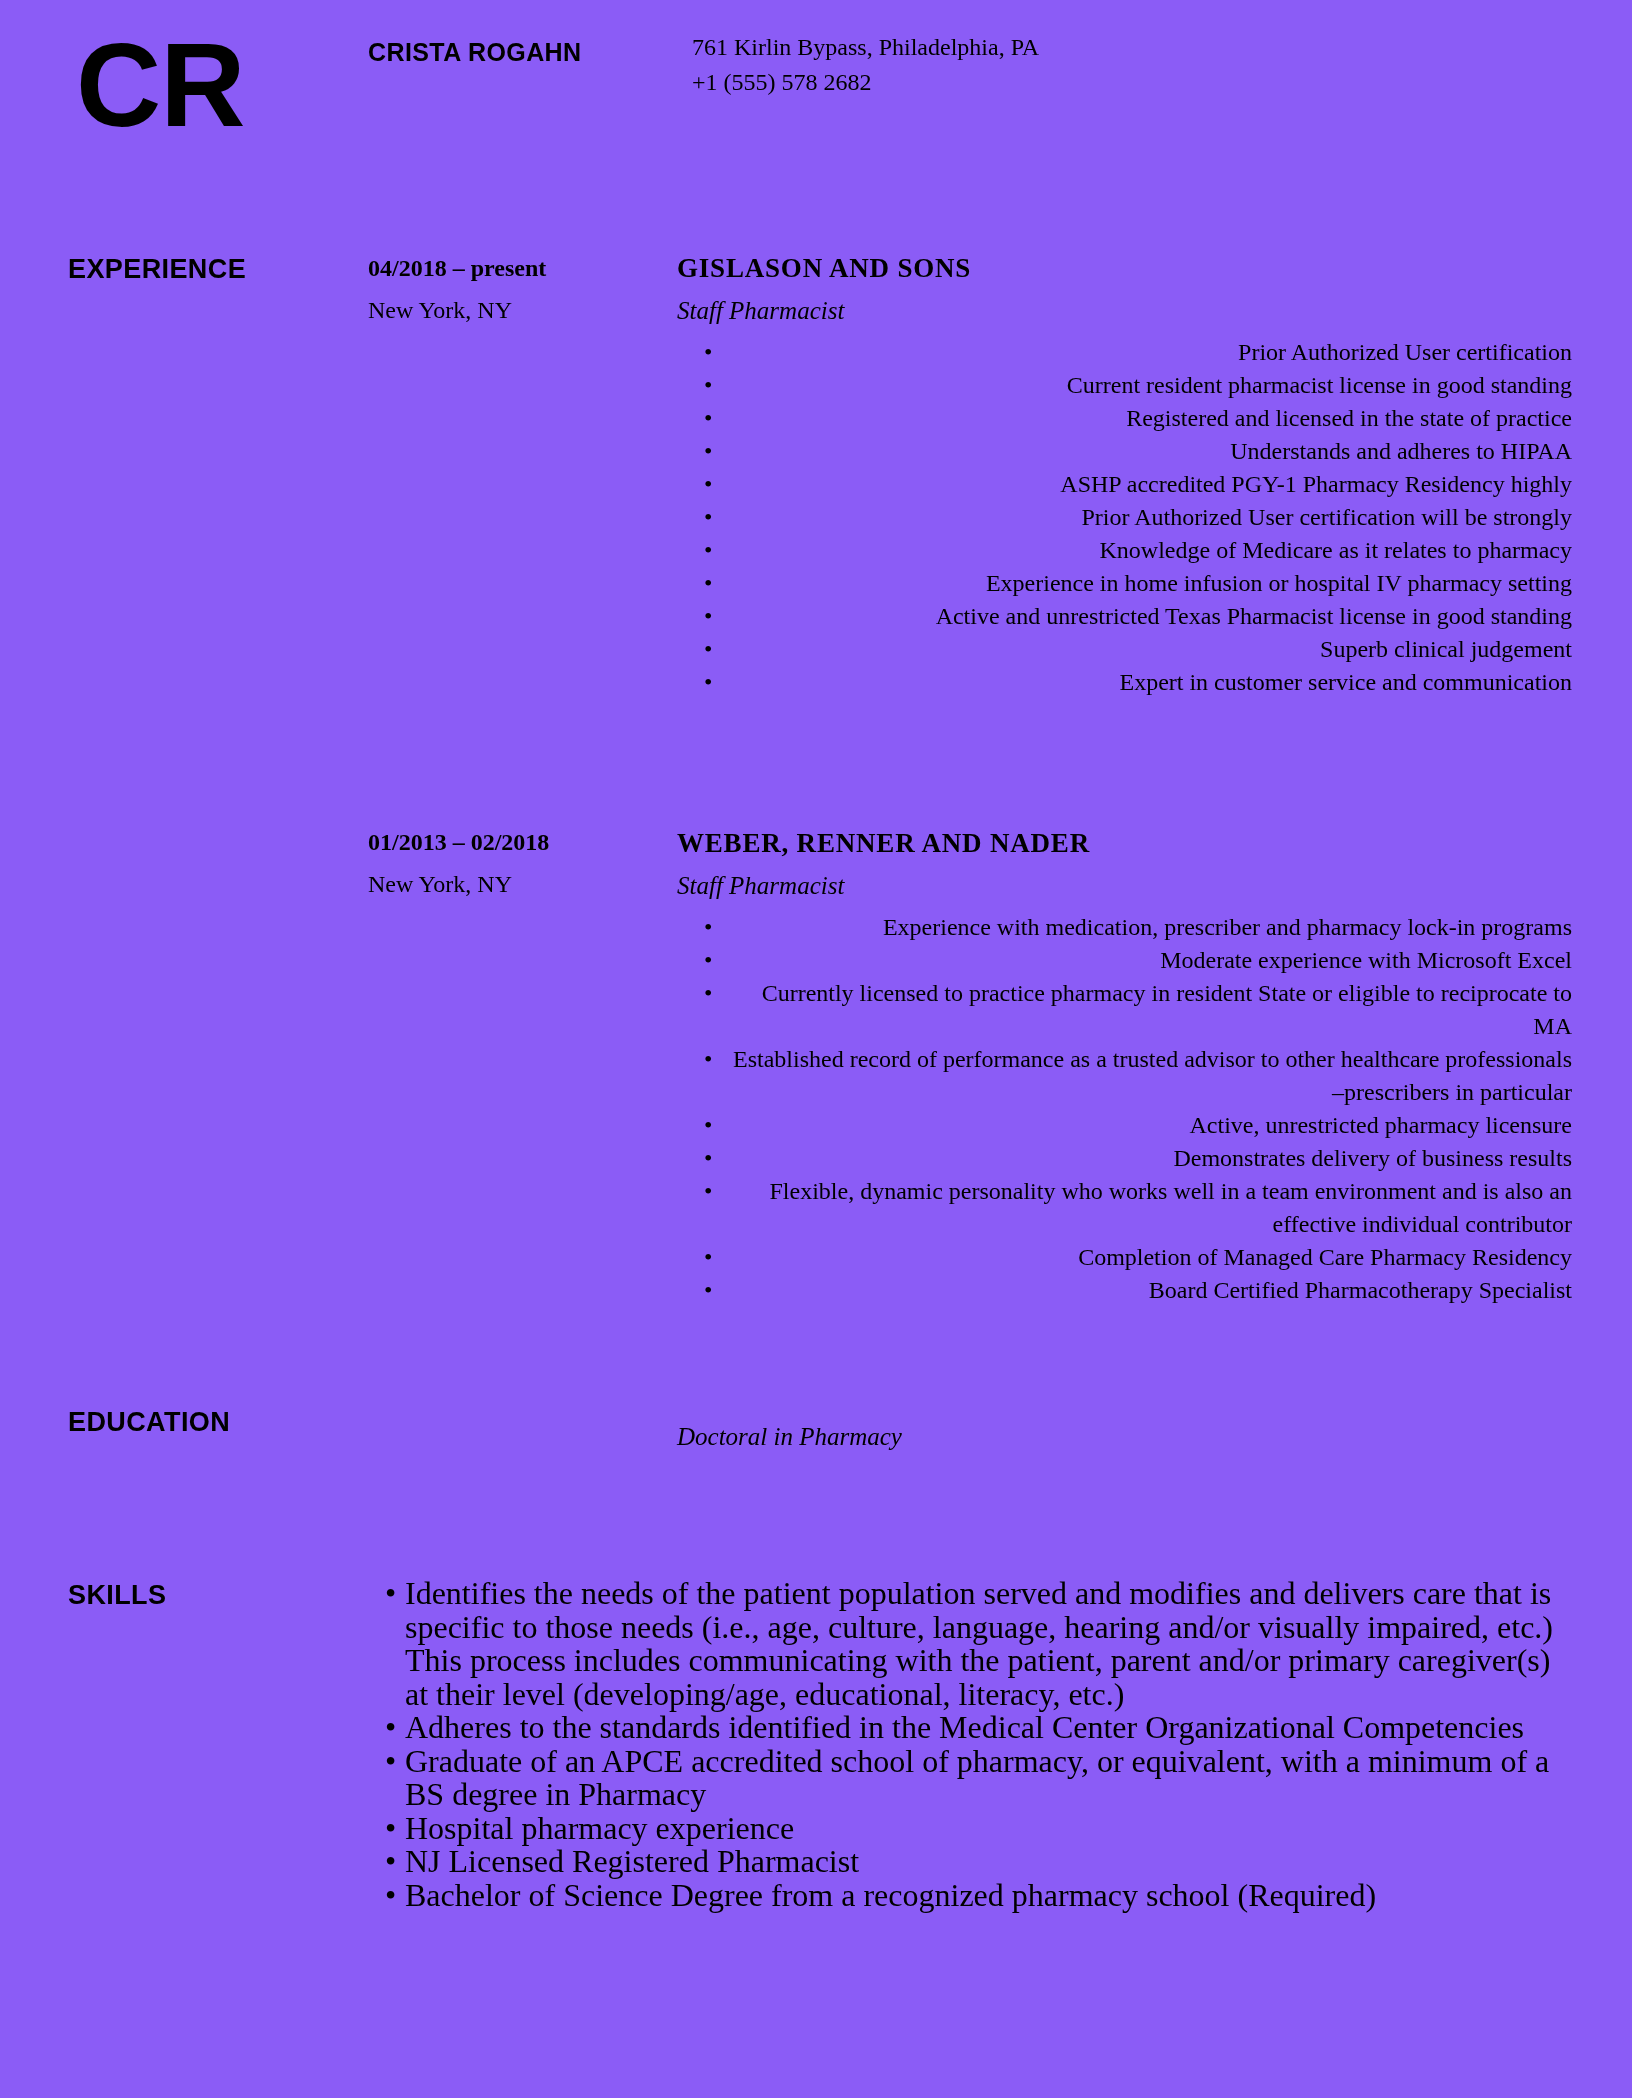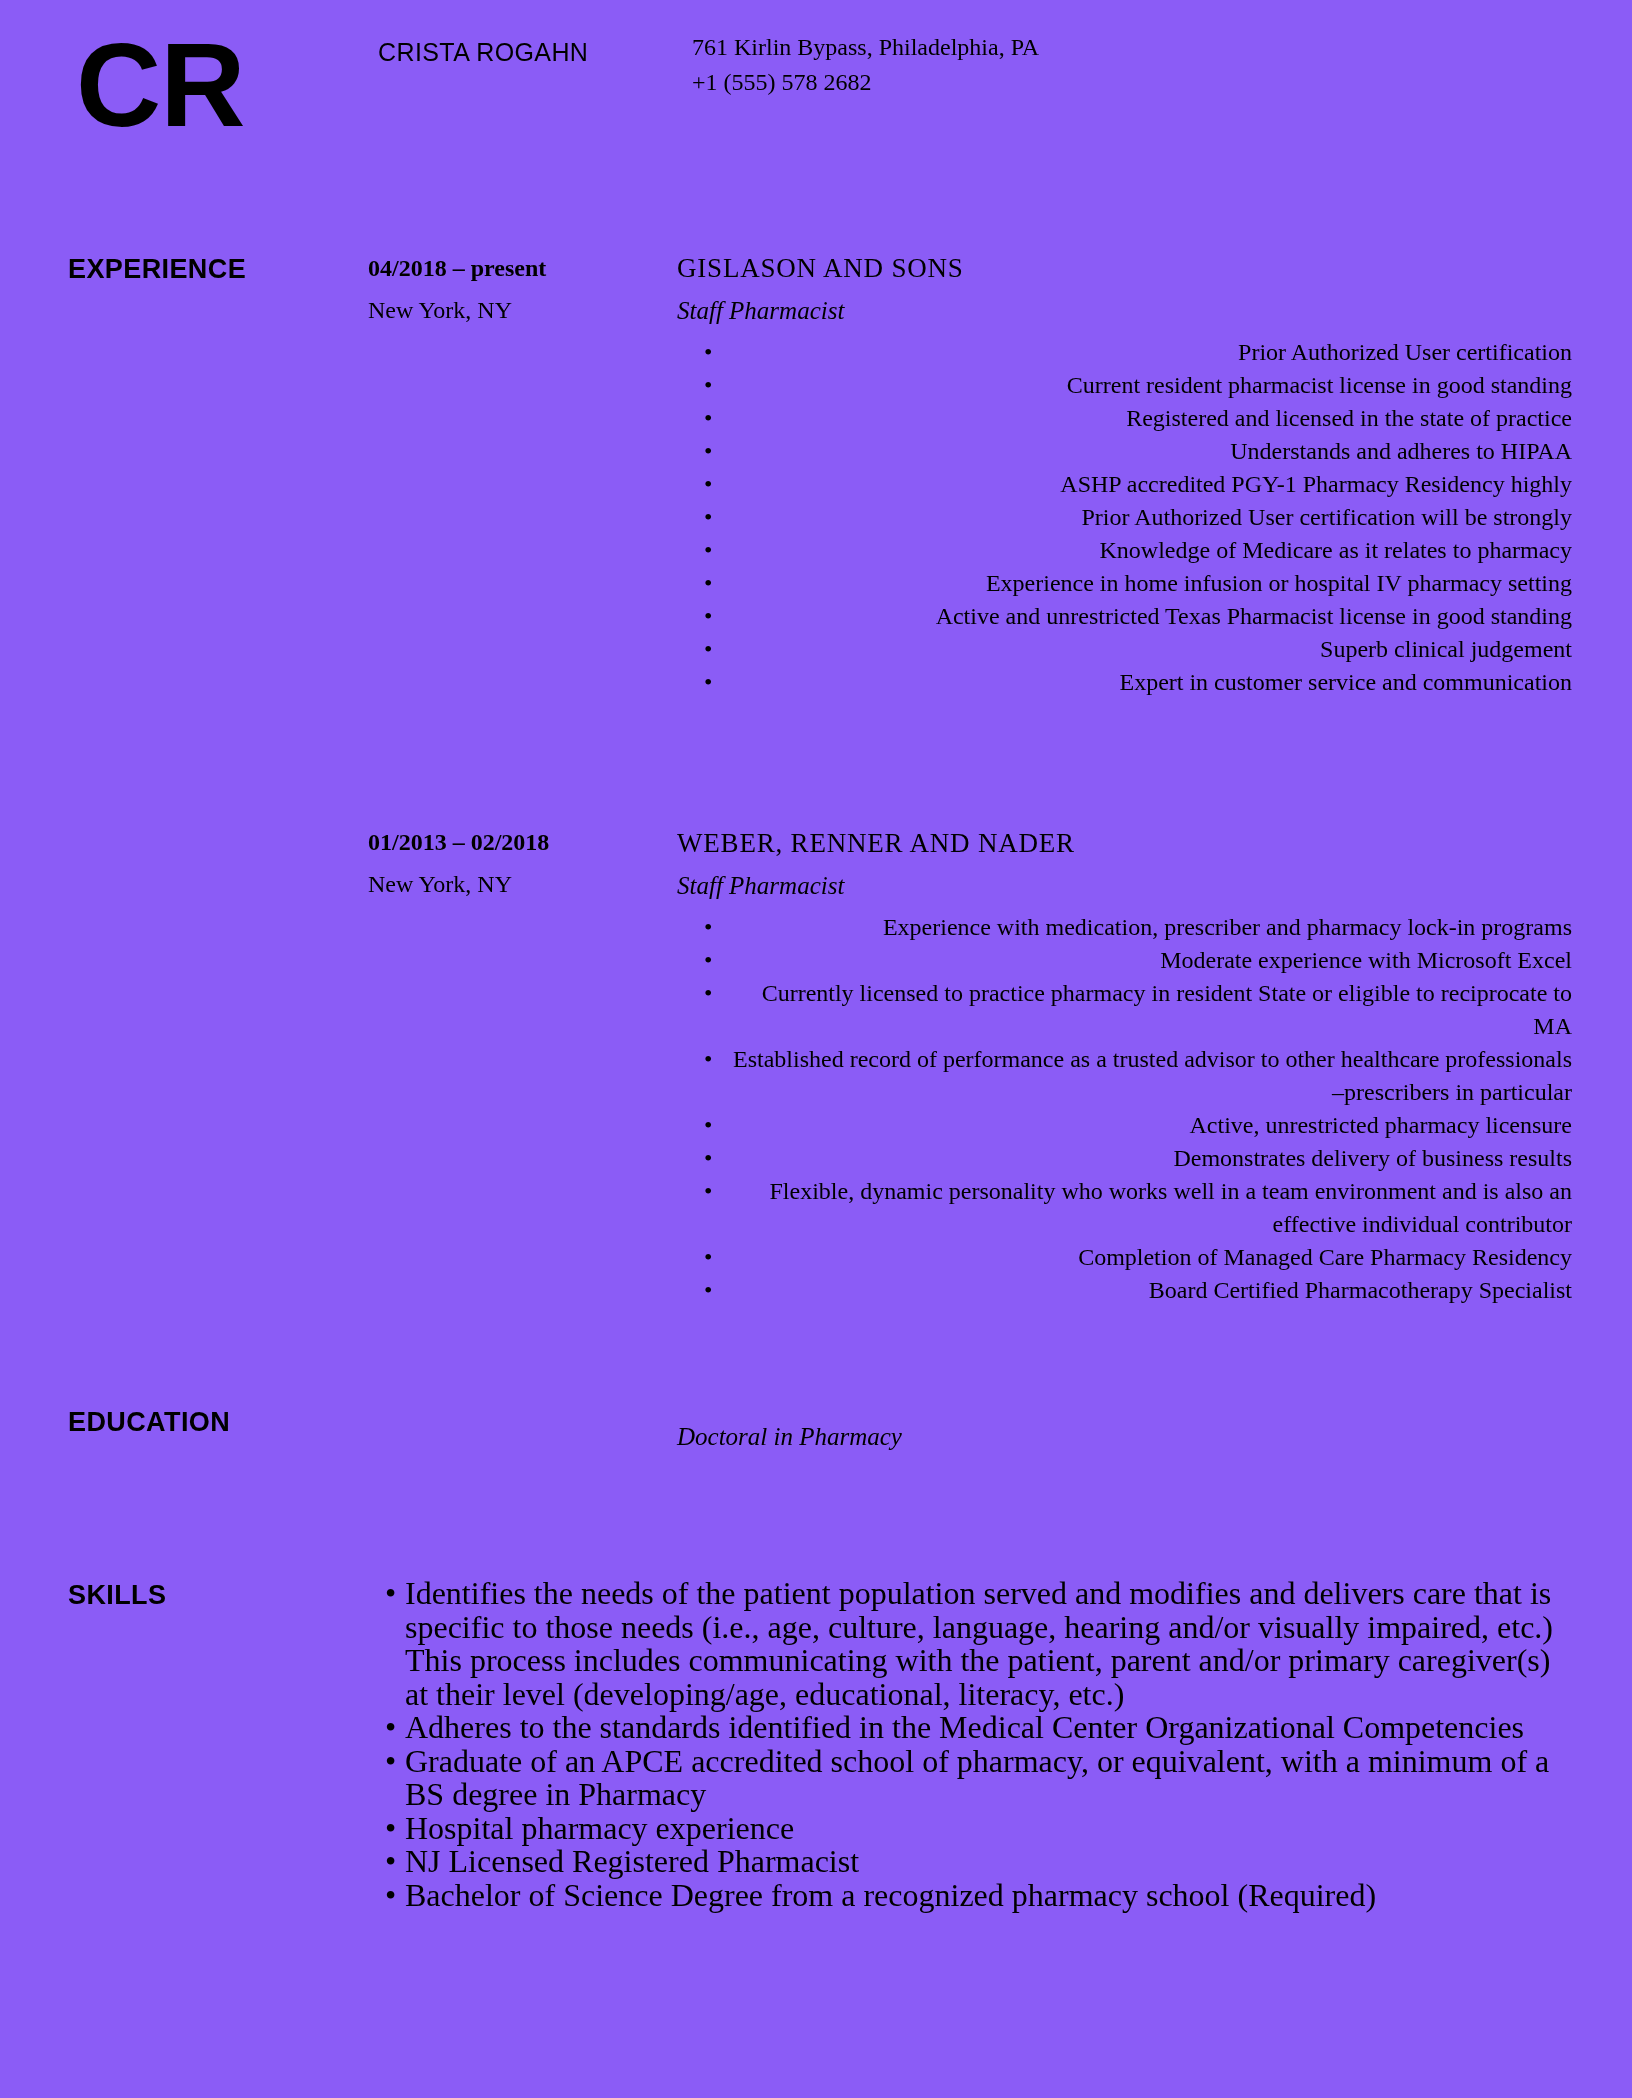--- a/index.html
+++ b/index.html
@@ -23,24 +23,24 @@
     left: 76px;
     top: 26px;
     font-family: "Liberation Sans", sans-serif;
     font-weight: bold;
     font-size: 118px;
     line-height: 1;
     letter-spacing: -1px;
   }
   .header-name {
     position: absolute;
-    left: 378px;
+    left: 368px;
     top: 40px;
     font-family: "Liberation Sans", sans-serif;
-    font-weight: normal;
+    font-weight: bold;
     font-size: 25px;
     letter-spacing: 0.4px;
     line-height: 1;
   }
   .header-contact {
     position: absolute;
     left: 692px;
     top: 30px;
     font-size: 24px;
     line-height: 35px;
@@ -81,21 +81,21 @@
 
   
   .job-content {
     position: absolute;
     left: 677px;
     width: 895px;
   }
   .job-content-1 { top: 255px; }
   .job-content-2 { top: 830px; }
   .company-name {
-    font-weight: normal;
+    font-weight: bold;
     font-size: 27px;
     letter-spacing: 0.8px;
     line-height: 1;
   }
   .job-title {
     font-style: italic;
     font-size: 25px;
     line-height: 1;
     margin-top: 16px;
   }

